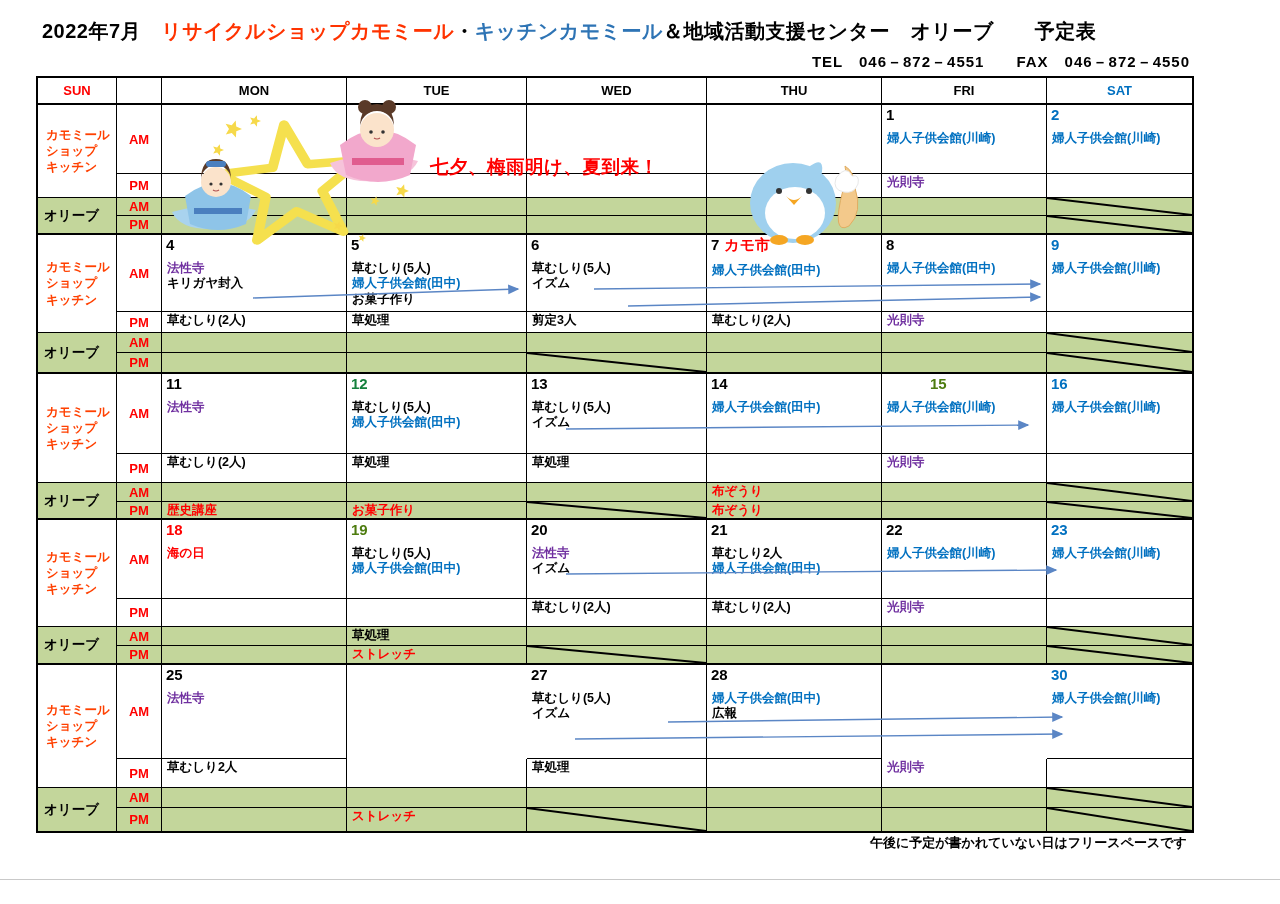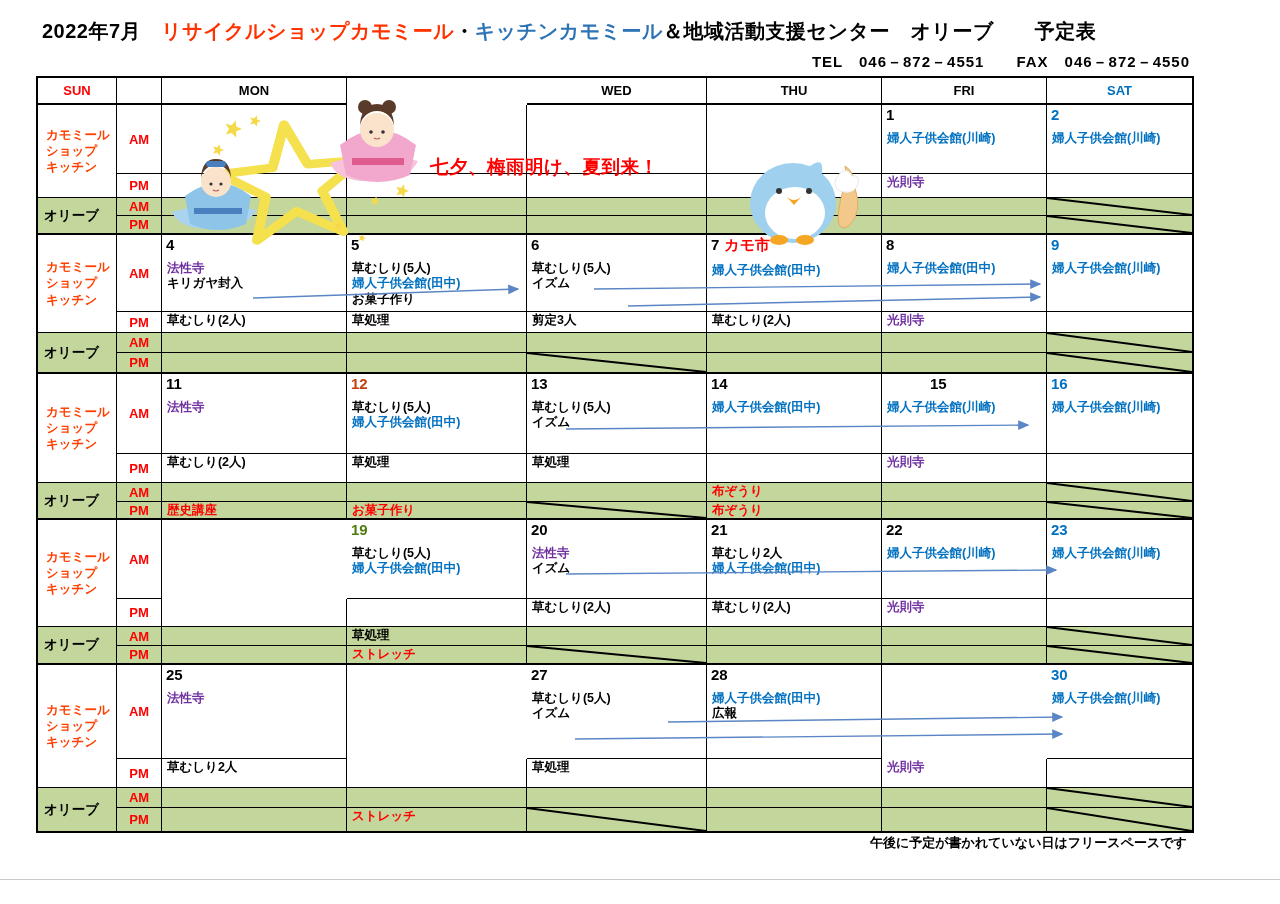--- a/index.html
+++ b/index.html
@@ -47,20 +47,21 @@
   <span>2022年7月</span>
   <span class="sp" id="t-shop" style="color: rgb(255, 51, 0);">リサイクルショップカモミール</span><span>・</span><span id="t-kitchen" style="color: rgb(46, 116, 181);">キッチンカモミール</span><span>＆地域活動支援センター　オリーブ　　予定表</span>
 </div>
 
 <div id="contact-line">TEL　046－872－4551　　FAX　046－872－4550</div>
 
 <div id="calendar">
     <div class="cell hdr bb2" style="grid-area: 1 / 1; color: rgb(255, 0, 0);">SUN</div>
     <div class="cell hdr bb2" style="grid-area: 1 / 2; color: rgb(0, 0, 0);"></div>
     <div class="cell hdr bb2" style="grid-area: 1 / 3; color: rgb(0, 0, 0);">MON</div>
+    <div class="cell hdr bb2" style="grid-area: 1 / 4; color: rgb(0, 0, 0);">TUE</div>
     <div class="cell hdr bb2" style="grid-area: 1 / 5; color: rgb(0, 0, 0);">WED</div>
     <div class="cell hdr bb2" style="grid-area: 1 / 6; color: rgb(0, 0, 0);">THU</div>
     <div class="cell hdr bb2" style="grid-area: 1 / 7; color: rgb(0, 0, 0);">FRI</div>
     <div class="cell hdr lastcol bb2" style="grid-area: 1 / 8; color: rgb(0, 112, 192);">SAT</div>
     <div class="cell side-cham" style="grid-area: 2 / 1 / span 2;">
       <div>カモミール</div>
       <div>ショップ</div>
       <div>キッチン</div>
     </div>
     <div class="cell side-olive green bb2" style="grid-area: 4 / 1 / span 2;">オリーブ</div>
@@ -235,21 +236,21 @@
         <div class="line" style="color: rgb(0, 0, 0);">草むしり(2人)</div>
       </div>
     </div>
     <div class="cell green" style="grid-area: 12 / 3;"></div>
     <div class="cell green bb2" style="grid-area: 13 / 3;">
       <div class="olines">
         <div class="line" style="color: rgb(255, 0, 0);">歴史講座</div>
       </div>
     </div>
     <div class="cell " style="grid-area: 10 / 4;">
-      <div class="num" style="color: #c2410c;">12</div>
+      <div class="num" style="color: #15803d;">12</div>
       <div class="lines">
         <div class="line" style="color: rgb(0, 0, 0);">草むしり(5人)</div>
         <div class="line" style="color: rgb(0, 112, 192);">婦人子供会館(田中)</div>
       </div>
     </div>
     <div class="cell " style="grid-area: 11 / 4;">
       <div class="pmlines">
         <div class="line" style="color: rgb(0, 0, 0);">草処理</div>
       </div>
     </div>
@@ -288,21 +289,21 @@
       <div class="olines">
         <div class="line" style="color: rgb(255, 0, 0);">布ぞうり</div>
       </div>
     </div>
     <div class="cell green bb2" style="grid-area: 13 / 6;">
       <div class="olines">
         <div class="line" style="color: rgb(255, 0, 0);">布ぞうり</div>
       </div>
     </div>
     <div class="cell " style="grid-area: 10 / 7;">
-      <div class="num" style="color: #000000; margin-left: 48px;">15</div>
+      <div class="num" style="color: #4d7c0f; margin-left: 48px;">15</div>
       <div class="lines">
         <div class="line" style="color: rgb(0, 112, 192);">婦人子供会館(川崎)</div>
       </div>
     </div>
     <div class="cell " style="grid-area: 11 / 7;">
       <div class="pmlines">
         <div class="line" style="color: rgb(112, 48, 160);">光則寺</div>
       </div>
     </div>
     <div class="cell green" style="grid-area: 12 / 7;"></div>
@@ -327,20 +328,26 @@
     <div class="cell side-cham" style="grid-area: 14 / 1 / span 2;">
       <div>カモミール</div>
       <div>ショップ</div>
       <div>キッチン</div>
     </div>
     <div class="cell side-olive green bb2" style="grid-area: 16 / 1 / span 2;">オリーブ</div>
     <div class="cell ampm" style="grid-area: 14 / 2;">AM</div>
     <div class="cell ampm" style="grid-area: 15 / 2;">PM</div>
     <div class="cell ampm green" style="grid-area: 16 / 2;">AM</div>
     <div class="cell ampm green bb2" style="grid-area: 17 / 2;">PM</div>
+    <div class="cell " style="grid-area: 14 / 3;">
+      <div class="num" style="color: rgb(255, 0, 0);">18</div>
+      <div class="lines">
+        <div class="line" style="color: rgb(255, 0, 0);">海の日</div>
+      </div>
+    </div>
     <div class="cell " style="grid-area: 15 / 3;"></div>
     <div class="cell green" style="grid-area: 16 / 3;"></div>
     <div class="cell green bb2" style="grid-area: 17 / 3;"></div>
     <div class="cell " style="grid-area: 14 / 4;">
       <div class="num" style="color: #4d7c0f;">19</div>
       <div class="lines">
         <div class="line" style="color: rgb(0, 0, 0);">草むしり(5人)</div>
         <div class="line" style="color: rgb(0, 112, 192);">婦人子供会館(田中)</div>
       </div>
     </div>

